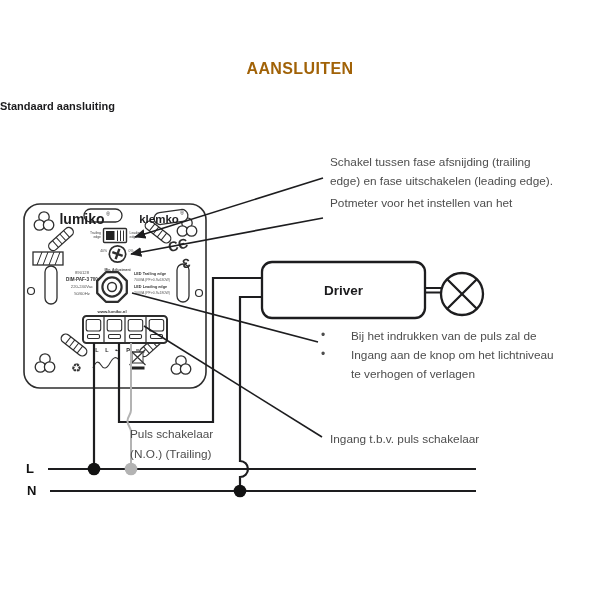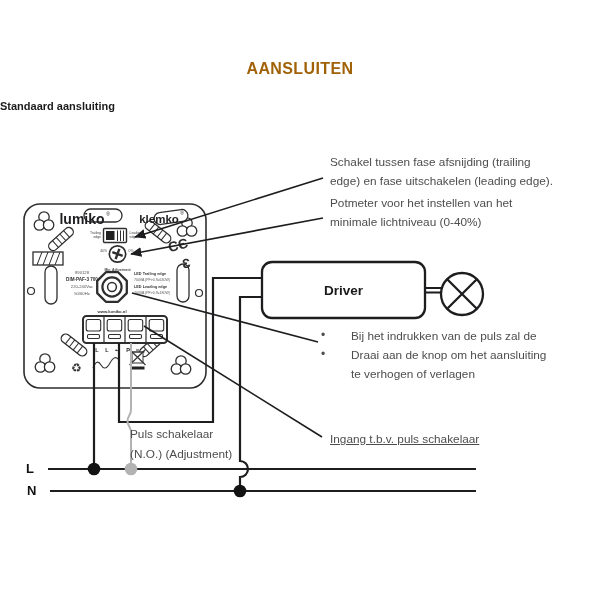--- a/index.html
+++ b/index.html
@@ -15,21 +15,21 @@
   .subtitle{
     left:0;right:0;top:100px;text-align:left;
     font-size:11px;font-weight:bold;color:#1b1b1d;
   }
   .ann{font-size:11.8px;line-height:19px;color:#4d4d4d;}
   .ann-switch{left:330px;top:153px;width:250px;}
   .ann-pot{left:330px;top:194px;width:225px;}
   .ann-bullets{left:320px;top:327px;width:265px;}
   .bullet{position:relative;padding-left:31px;}
   .bullet .dot{position:absolute;left:1px;top:-1px;font-size:12px;color:#4d4d4d;}
-  .ann-ingang{left:330px;top:430px;width:200px;text-decoration:underline;}
+  .ann-ingang{left:330px;top:430px;width:200px;}
   .ann-puls{left:130px;top:425px;width:130px;line-height:19.5px;}
   .wire-label{font-size:13px;font-weight:bold;color:#111;}
   .lbl-L{left:26px;top:461px;}
   .lbl-N{left:27px;top:483px;}
   svg{position:absolute;left:0;top:0;}
   svg text{font-family:"Liberation Sans", sans-serif;}
 </style>
 </head>
 <body>
 
@@ -190,38 +190,37 @@
   <div class="abs title">AANSLUITEN</div>
   <div class="abs subtitle">Standaard aansluiting</div>
 
   <div class="abs ann ann-switch">
     <div>Schakel tussen fase afsnijding (trailing</div>
     <div>edge) en fase uitschakelen (leading edge).</div>
   </div>
 
   <div class="abs ann ann-pot">
     <div>Potmeter voor het instellen van het</div>
-    <div>minimale lichtniveau (0-40%)</div>
   </div>
 
   <div class="abs ann ann-bullets">
     <div class="bullet">
       <span class="dot">•</span>
       <div>Bij het indrukken van de puls zal de</div>
     </div>
     <div class="bullet">
       <span class="dot">•</span>
-      <div>Draai aan de knop om het aansluiting</div>
+      <div>Ingang aan de knop om het lichtniveau</div>
       <div>te verhogen of verlagen</div>
     </div>
   </div>
 
   <div class="abs ann ann-ingang">Ingang t.b.v. puls schakelaar</div>
 
   <div class="abs ann ann-puls">
     <div>Puls schakelaar</div>
-    <div>(N.O.) (Adjustment)</div>
+    <div>(N.O.) (Trailing)</div>
   </div>
 
   <div class="abs wire-label lbl-L">L</div>
   <div class="abs wire-label lbl-N">N</div>
 
 </div>
 
 </body></html>

